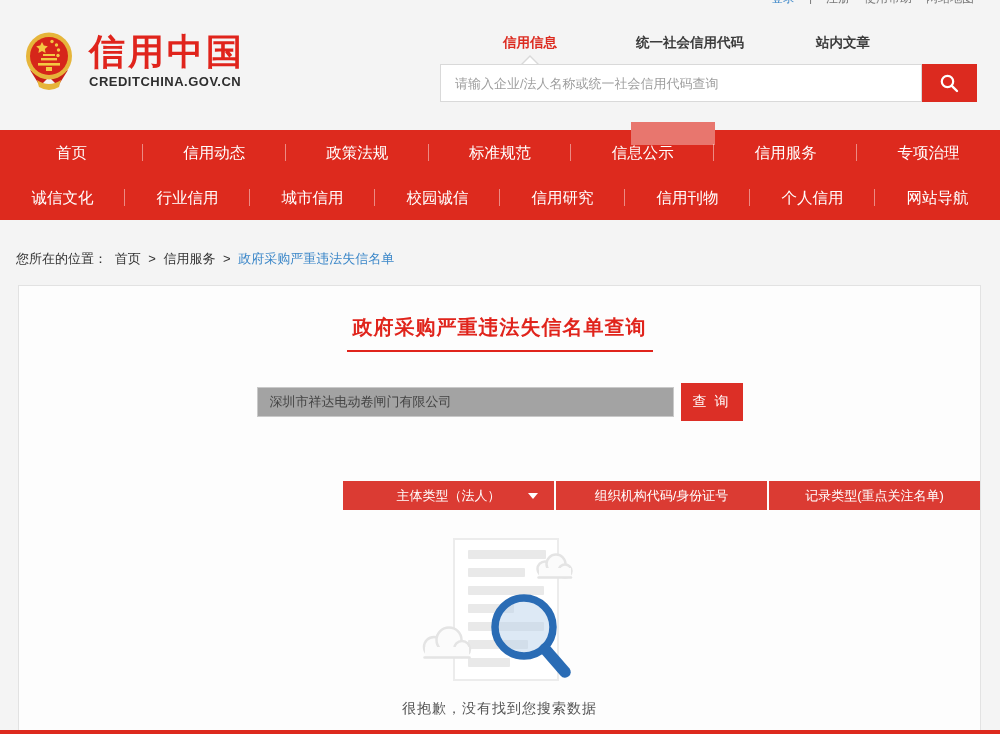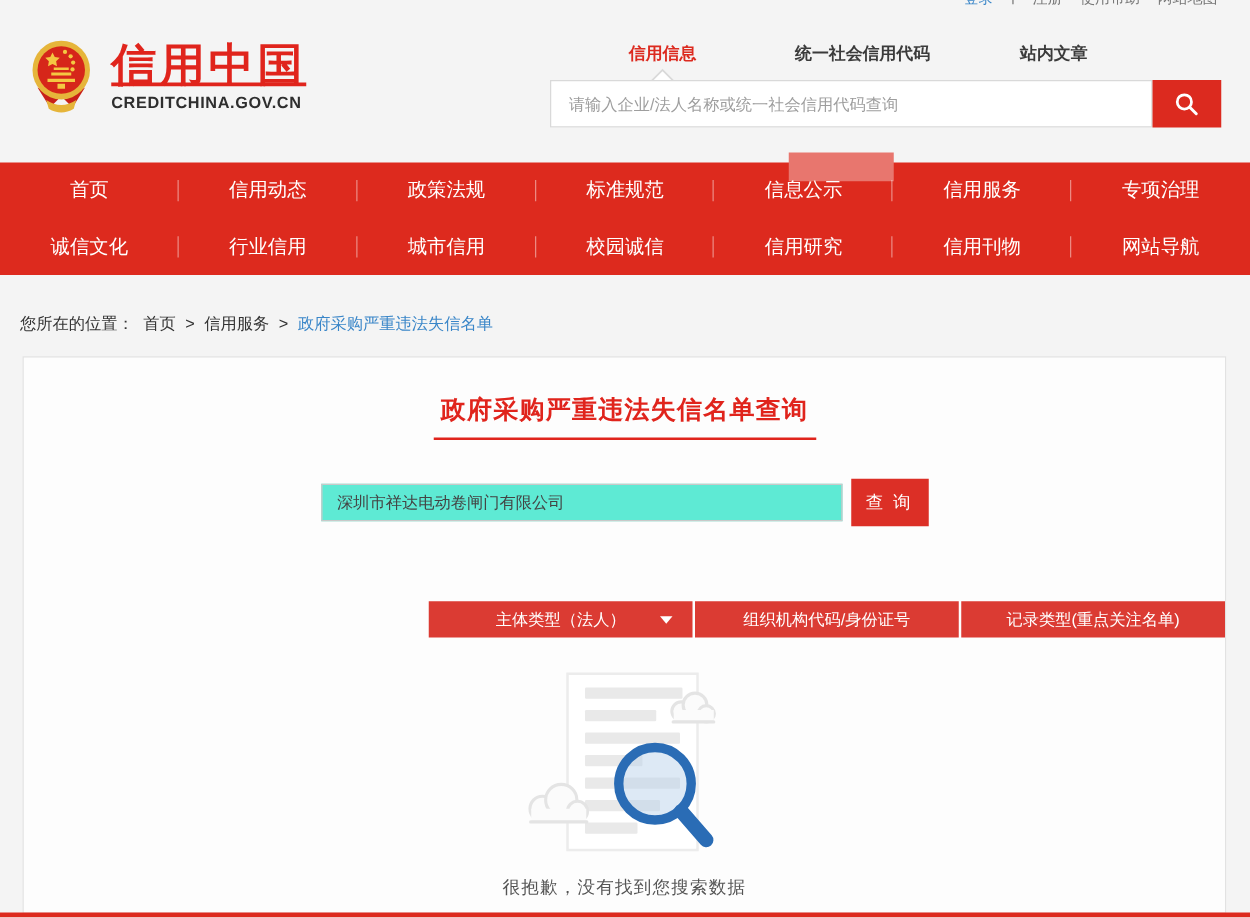--- a/index.html
+++ b/index.html
@@ -16,21 +16,21 @@
   }
   .top-links .blue { color:#3a86c8; }
 
   
   .header { position:absolute; top:0; left:0; width:1000px; height:130px; background:#f4f4f4; }
   .brand { position:absolute; left:20px; top:30px; display:flex; align-items:center; cursor:pointer; }
   .emblem { width:58px; height:62px; flex:0 0 auto; }
   .brand-text { margin-left:11px; }
   .brand-title {
     color:#e0241c; font-size:36px; line-height:38px; font-weight:bold;
-    letter-spacing:3px; font-family:"Liberation Serif", serif;text-decoration:underline;
+    letter-spacing:3px; font-family:"Liberation Serif", serif;
   }
   .brand-domain { color:#2e2e2e; font-size:13px; font-weight:bold; letter-spacing:.5px; margin-top:3px; }
 
   .search-tabs { position:absolute; left:440px; top:34px; display:flex; font-size:13.5px; font-weight:bold; color:#3b3b3b; }
   .search-tab { cursor:pointer; }
   .search-tab.t1 { margin-left:63px; }
   .search-tab.t2 { margin-left:79px; }
   .search-tab.t3 { margin-left:72px; }
   .search-tab.active { color:#dc2a1f; }
 
@@ -65,21 +65,21 @@
     position:absolute; top:285px; left:18px; width:963px; height:446px;
     background:#fdfdfd; border:1px solid #e2e2e2; text-align:center;
   }
   .panel-title {
     display:inline-block; margin-top:28px; font-size:20px; font-weight:bold; color:#e0241c;
     letter-spacing:1px; padding:0 6px 9px; border-bottom:2px solid #e0241c;
   }
 
   .query-row { margin-top:31px; display:flex; justify-content:center; align-items:center; }
   .query-input {
-    width:417px; height:30px; border:1px solid #c9c9c9; background:#5eead4;
+    width:417px; height:30px; border:1px solid #c9c9c9; background:#a3a3a3;
     padding:0 12px; font-size:13px; color:#444; outline:none;
   }
   .query-btn {
     width:62px; height:38px; margin-left:7px; background:#dc2f26; color:#fff;
     border:none; font-size:14px; cursor:pointer; letter-spacing:2px;
   }
 
   .cols-row { margin-top:60px; display:flex; justify-content:flex-end; }
   .col-cell {
     width:211px; height:29px; line-height:29px; background:#db3b33; color:#fff;
@@ -162,20 +162,21 @@
     <div class="nav-item">信用服务</div>
     <div class="nav-item">专项治理</div>
   </div>
   <div class="nav-row">
     <div class="nav-item">诚信文化</div>
     <div class="nav-item">行业信用</div>
     <div class="nav-item">城市信用</div>
     <div class="nav-item">校园诚信</div>
     <div class="nav-item">信用研究</div>
     <div class="nav-item">信用刊物</div>
+    <div class="nav-item">个人信用</div>
     <div class="nav-item">网站导航</div>
   </div>
 </div>
 
 <div class="breadcrumb">
   <span>您所在的位置：</span>
   <span class="bc-link">首页</span>
   <span>&gt;</span>
   <span class="bc-link">信用服务</span>
   <span>&gt;</span>

